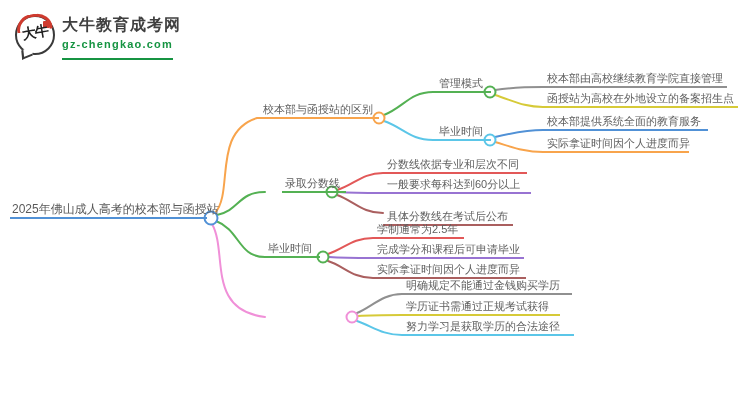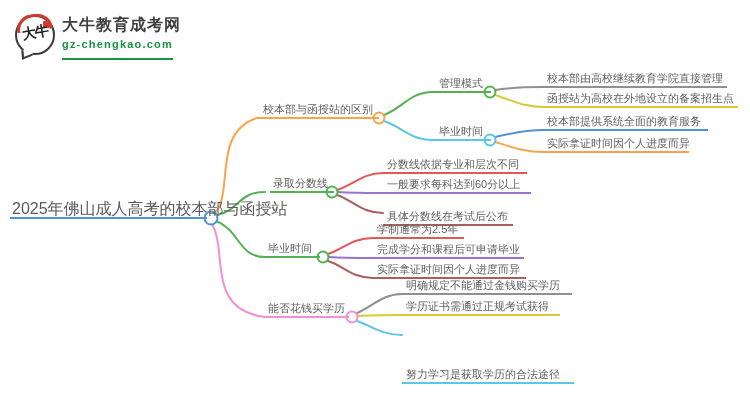--- a/index.html
+++ b/index.html
@@ -16,21 +16,21 @@
   .logo-tail{position:absolute;left:5px;bottom:-5px;width:8px;height:8px;background:#fff;border-left:2px solid #3a3a3a;border-bottom:2px solid #3a3a3a;transform:skew(-20deg) rotate(-25deg);}
   .logo-text{margin-left:7px;}
   .logo-title{font-size:16px;font-weight:bold;color:#404040;line-height:19px;letter-spacing:1px;}
   .logo-domain{font-size:11px;font-weight:bold;color:#169442;letter-spacing:1.2px;border-bottom:2px solid #169442;padding-bottom:8px;display:inline-block;}
   
   svg.links{position:absolute;left:0;top:0;}
   .node{
     position:absolute;height:15px;line-height:14px;font-size:11px;color:#5f5f5f;
     border-bottom:2px solid #ef4444;white-space:nowrap;padding-left:6px;box-sizing:content-box;cursor:default;
   }
-  .node.root{font-size:16px;color:#5a5a5a;}
+  .node.root{font-size:12px;color:#5a5a5a;}
   .u-blue{border-color:#5191d6}.u-orange{border-color:#f8a44c}.u-green{border-color:#54b153}
   .u-cyan{border-color:#5bc6e8}.u-gray{border-color:#909090}.u-yellow{border-color:#d6ca38}
   .u-red{border-color:#e25858}.u-purple{border-color:#9873d2}.u-darkred{border-color:#aa5f5f}
   .u-pink{border-color:#f090d8}
 </style>
 </head>
 <body>
 
 <div class="stage">
 
@@ -108,21 +108,21 @@
   <div class="node u-cyan" style="left:433px;top:124px;width:52px;">
     <span>毕业时间</span>
   </div>
   <div class="node u-blue" style="left:543px;top:114px;width:161px;padding-left:4px;">
     <span>校本部提供系统全面的教育服务</span>
   </div>
   <div class="node u-orange" style="left:543px;top:136px;width:142px;padding-left:4px;">
     <span>实际拿证时间因个人进度而异</span>
   </div>
 
-  <div class="node u-green" style="left:270px;top:176px;width:61px;padding-left:3px;">
+  <div class="node u-green" style="left:282px;top:176px;width:61px;padding-left:3px;">
     <span>录取分数线</span>
   </div>
   <div class="node u-red" style="left:383px;top:157px;width:140px;padding-left:4px;">
     <span>分数线依据专业和层次不同</span>
   </div>
   <div class="node u-purple" style="left:383px;top:177px;width:144px;padding-left:4px;">
     <span>一般要求每科达到60分以上</span>
   </div>
   <div class="node u-darkred" style="left:383px;top:209px;width:126px;padding-left:4px;">
     <span>具体分数线在考试后公布</span>
@@ -134,26 +134,23 @@
   <div class="node u-red" style="left:373px;top:222px;width:87px;padding-left:4px;">
     <span>学制通常为2.5年</span>
   </div>
   <div class="node u-purple" style="left:373px;top:242px;width:147px;padding-left:4px;">
     <span>完成学分和课程后可申请毕业</span>
   </div>
   <div class="node u-darkred" style="left:373px;top:262px;width:149px;padding-left:4px;">
     <span>实际拿证时间因个人进度而异</span>
   </div>
 
-  <div class="node u-pink" style="left:265px;top:301px;width:81px;padding-left:3px;">
-    <span>能否花钱买学历</span>
-  </div>
   <div class="node u-gray" style="left:402px;top:278px;width:166px;padding-left:4px;">
     <span>明确规定不能通过金钱购买学历</span>
   </div>
   <div class="node u-yellow" style="left:402px;top:299px;width:154px;padding-left:4px;">
     <span>学历证书需通过正规考试获得</span>
   </div>
-  <div class="node u-cyan" style="left:402px;top:319px;width:168px;padding-left:4px;margin-top:48px;">
+  <div class="node u-cyan" style="left:402px;top:319px;width:168px;padding-left:4px;">
     <span>努力学习是获取学历的合法途径</span>
   </div>
 
 </div>
 
 </body></html>

